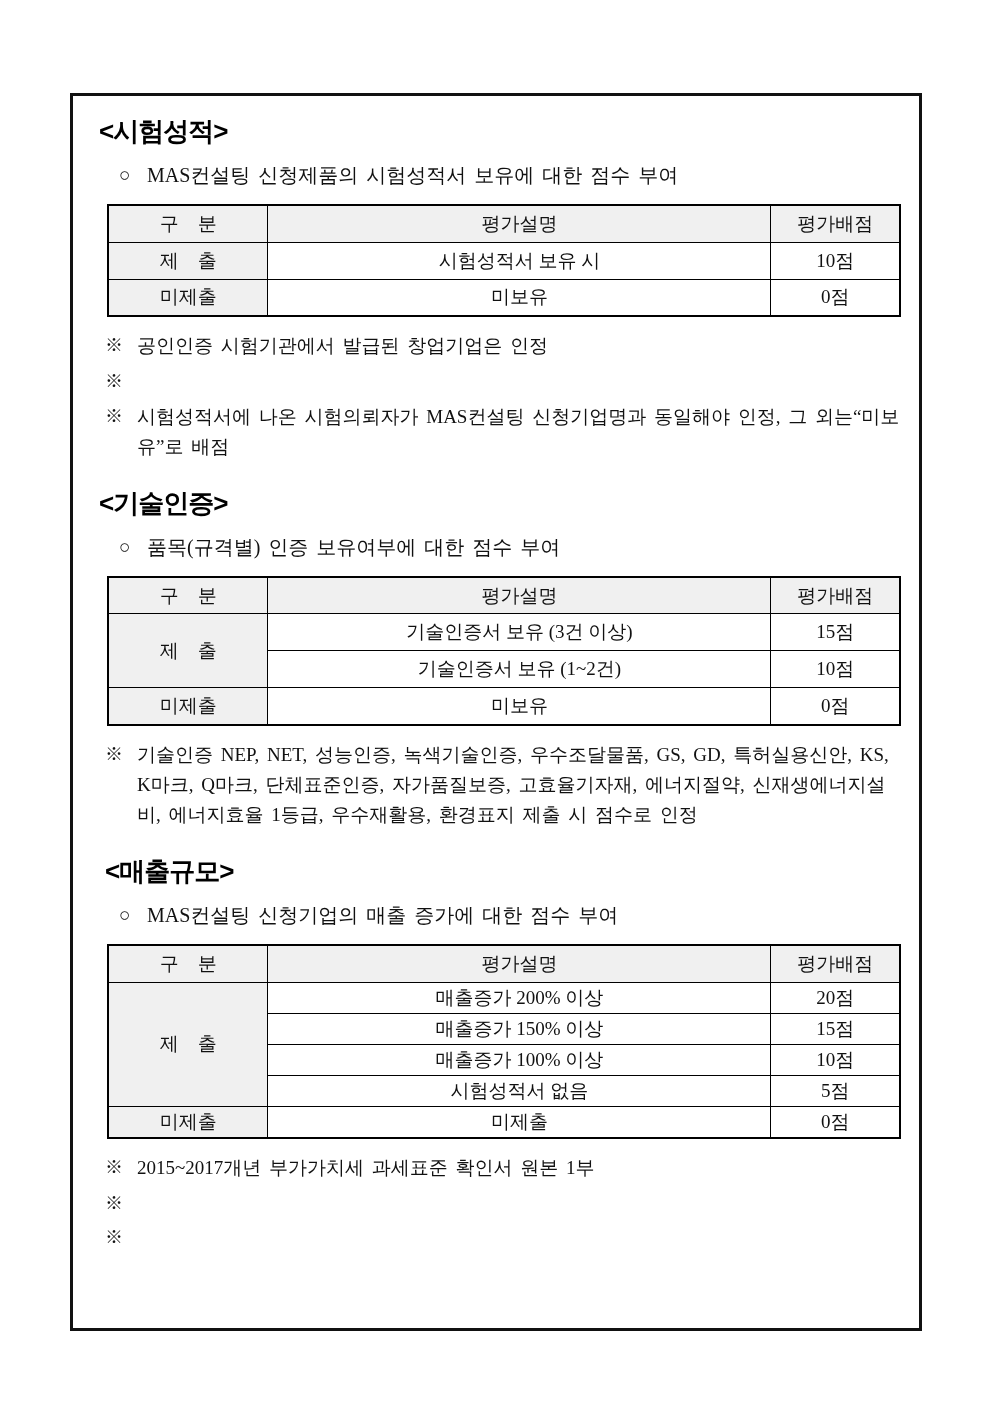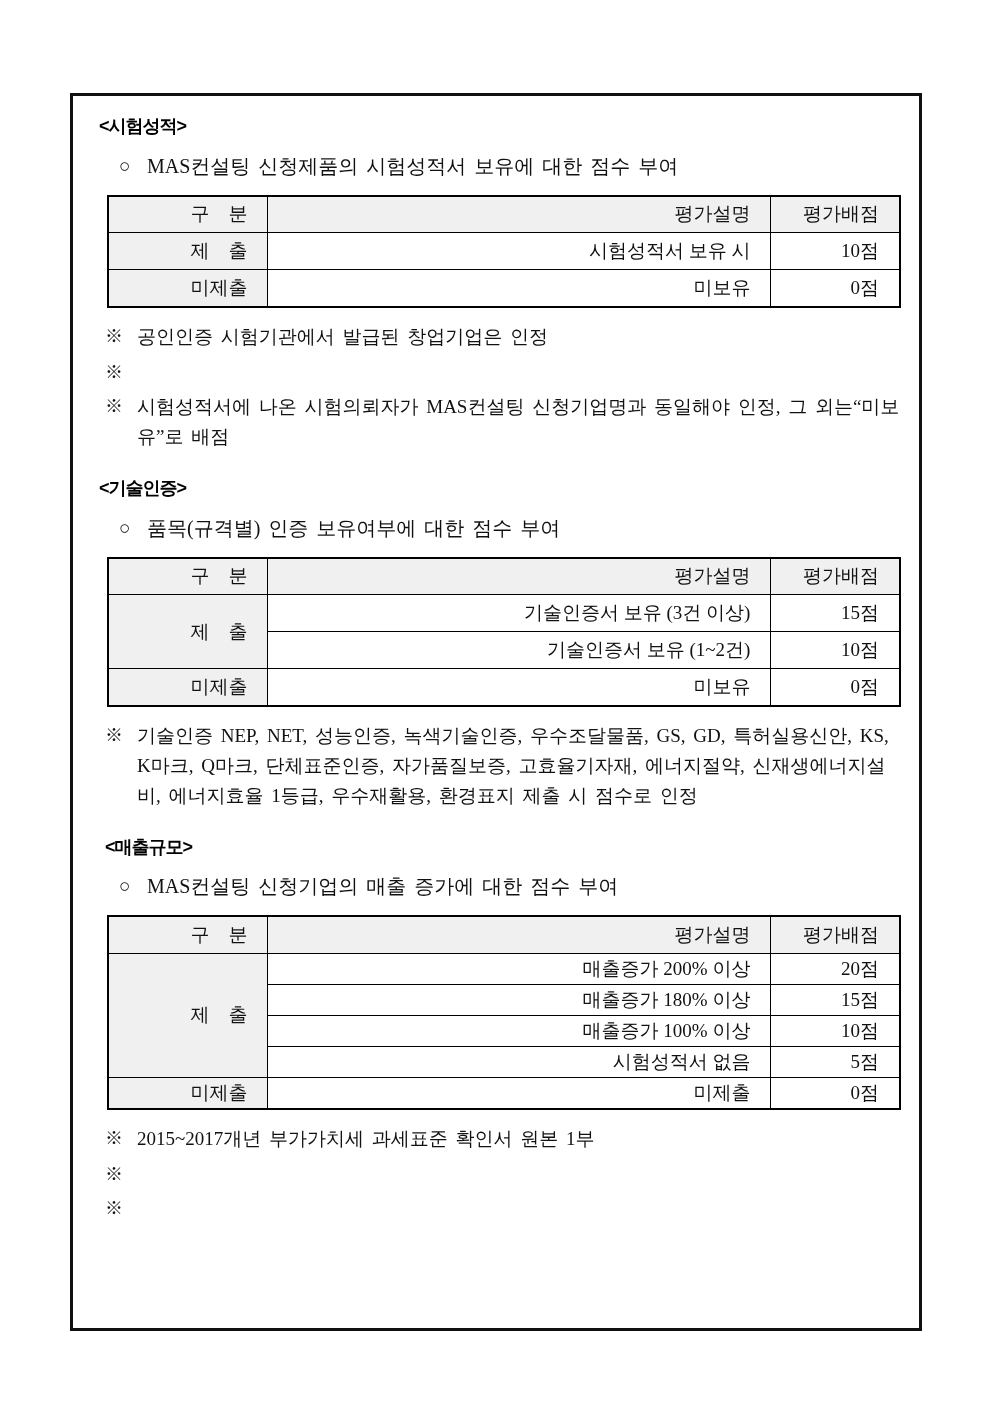--- a/index.html
+++ b/index.html
@@ -21,21 +21,21 @@
     width: 852px;
     height: 1238px;
     border: 3px solid #111111;
     padding: 20px 16px 0 26px;
   }
   .section { }
   .section + .section { margin-top: 26px; }
   .section-title {
     font-family: "Liberation Sans", "DejaVu Sans", sans-serif;
     font-weight: bold;
-    font-size: 18px;
+    font-size: 26px;
     line-height: 1.2;
     letter-spacing: -1px;
     color: #000000;
     margin-bottom: 14px;
   }
   .section-title.indented { margin-left: 6px; }
   .bullet-line {
     display: flex;
     align-items: flex-start;
     margin: 0 0 14px 20px;
@@ -50,21 +50,21 @@
   .bullet-text { word-spacing: 3px; }
   table.score-table {
     width: calc(100% - 10px);
     margin: 0 0 14px 8px;
     border-collapse: collapse;
     border: 2px solid #000000;
     table-layout: fixed;
   }
   table.score-table td, table.score-table th {
     border: 1px solid #000000;
-    text-align: right;
+    text-align: center;
     vertical-align: middle;
     font-size: 19px;
     font-weight: normal;
     padding: 2px 20px;
   }
   table.score-table .shaded { background: #f0f0f0; }
   .col-cat  { width: 20.2%; }
   .col-desc { width: 63.5%; }
   .col-pts  { width: 16.3%; }
   tr.h37 { height: 37px; }
@@ -195,21 +195,21 @@
             <th class="shaded">구　분</th>
             <th class="shaded">평가설명</th>
             <th class="shaded">평가배점</th>
           </tr>
           <tr class="h31">
             <td class="shaded" rowspan="4">제　출</td>
             <td>매출증가 200% 이상</td>
             <td>20점</td>
           </tr>
           <tr class="h31">
-            <td>매출증가 180% 이상</td>
+            <td>매출증가 150% 이상</td>
             <td>15점</td>
           </tr>
           <tr class="h31">
             <td>매출증가 100% 이상</td>
             <td>10점</td>
           </tr>
           <tr class="h31">
             <td>시험성적서 없음</td>
             <td>5점</td>
           </tr>

